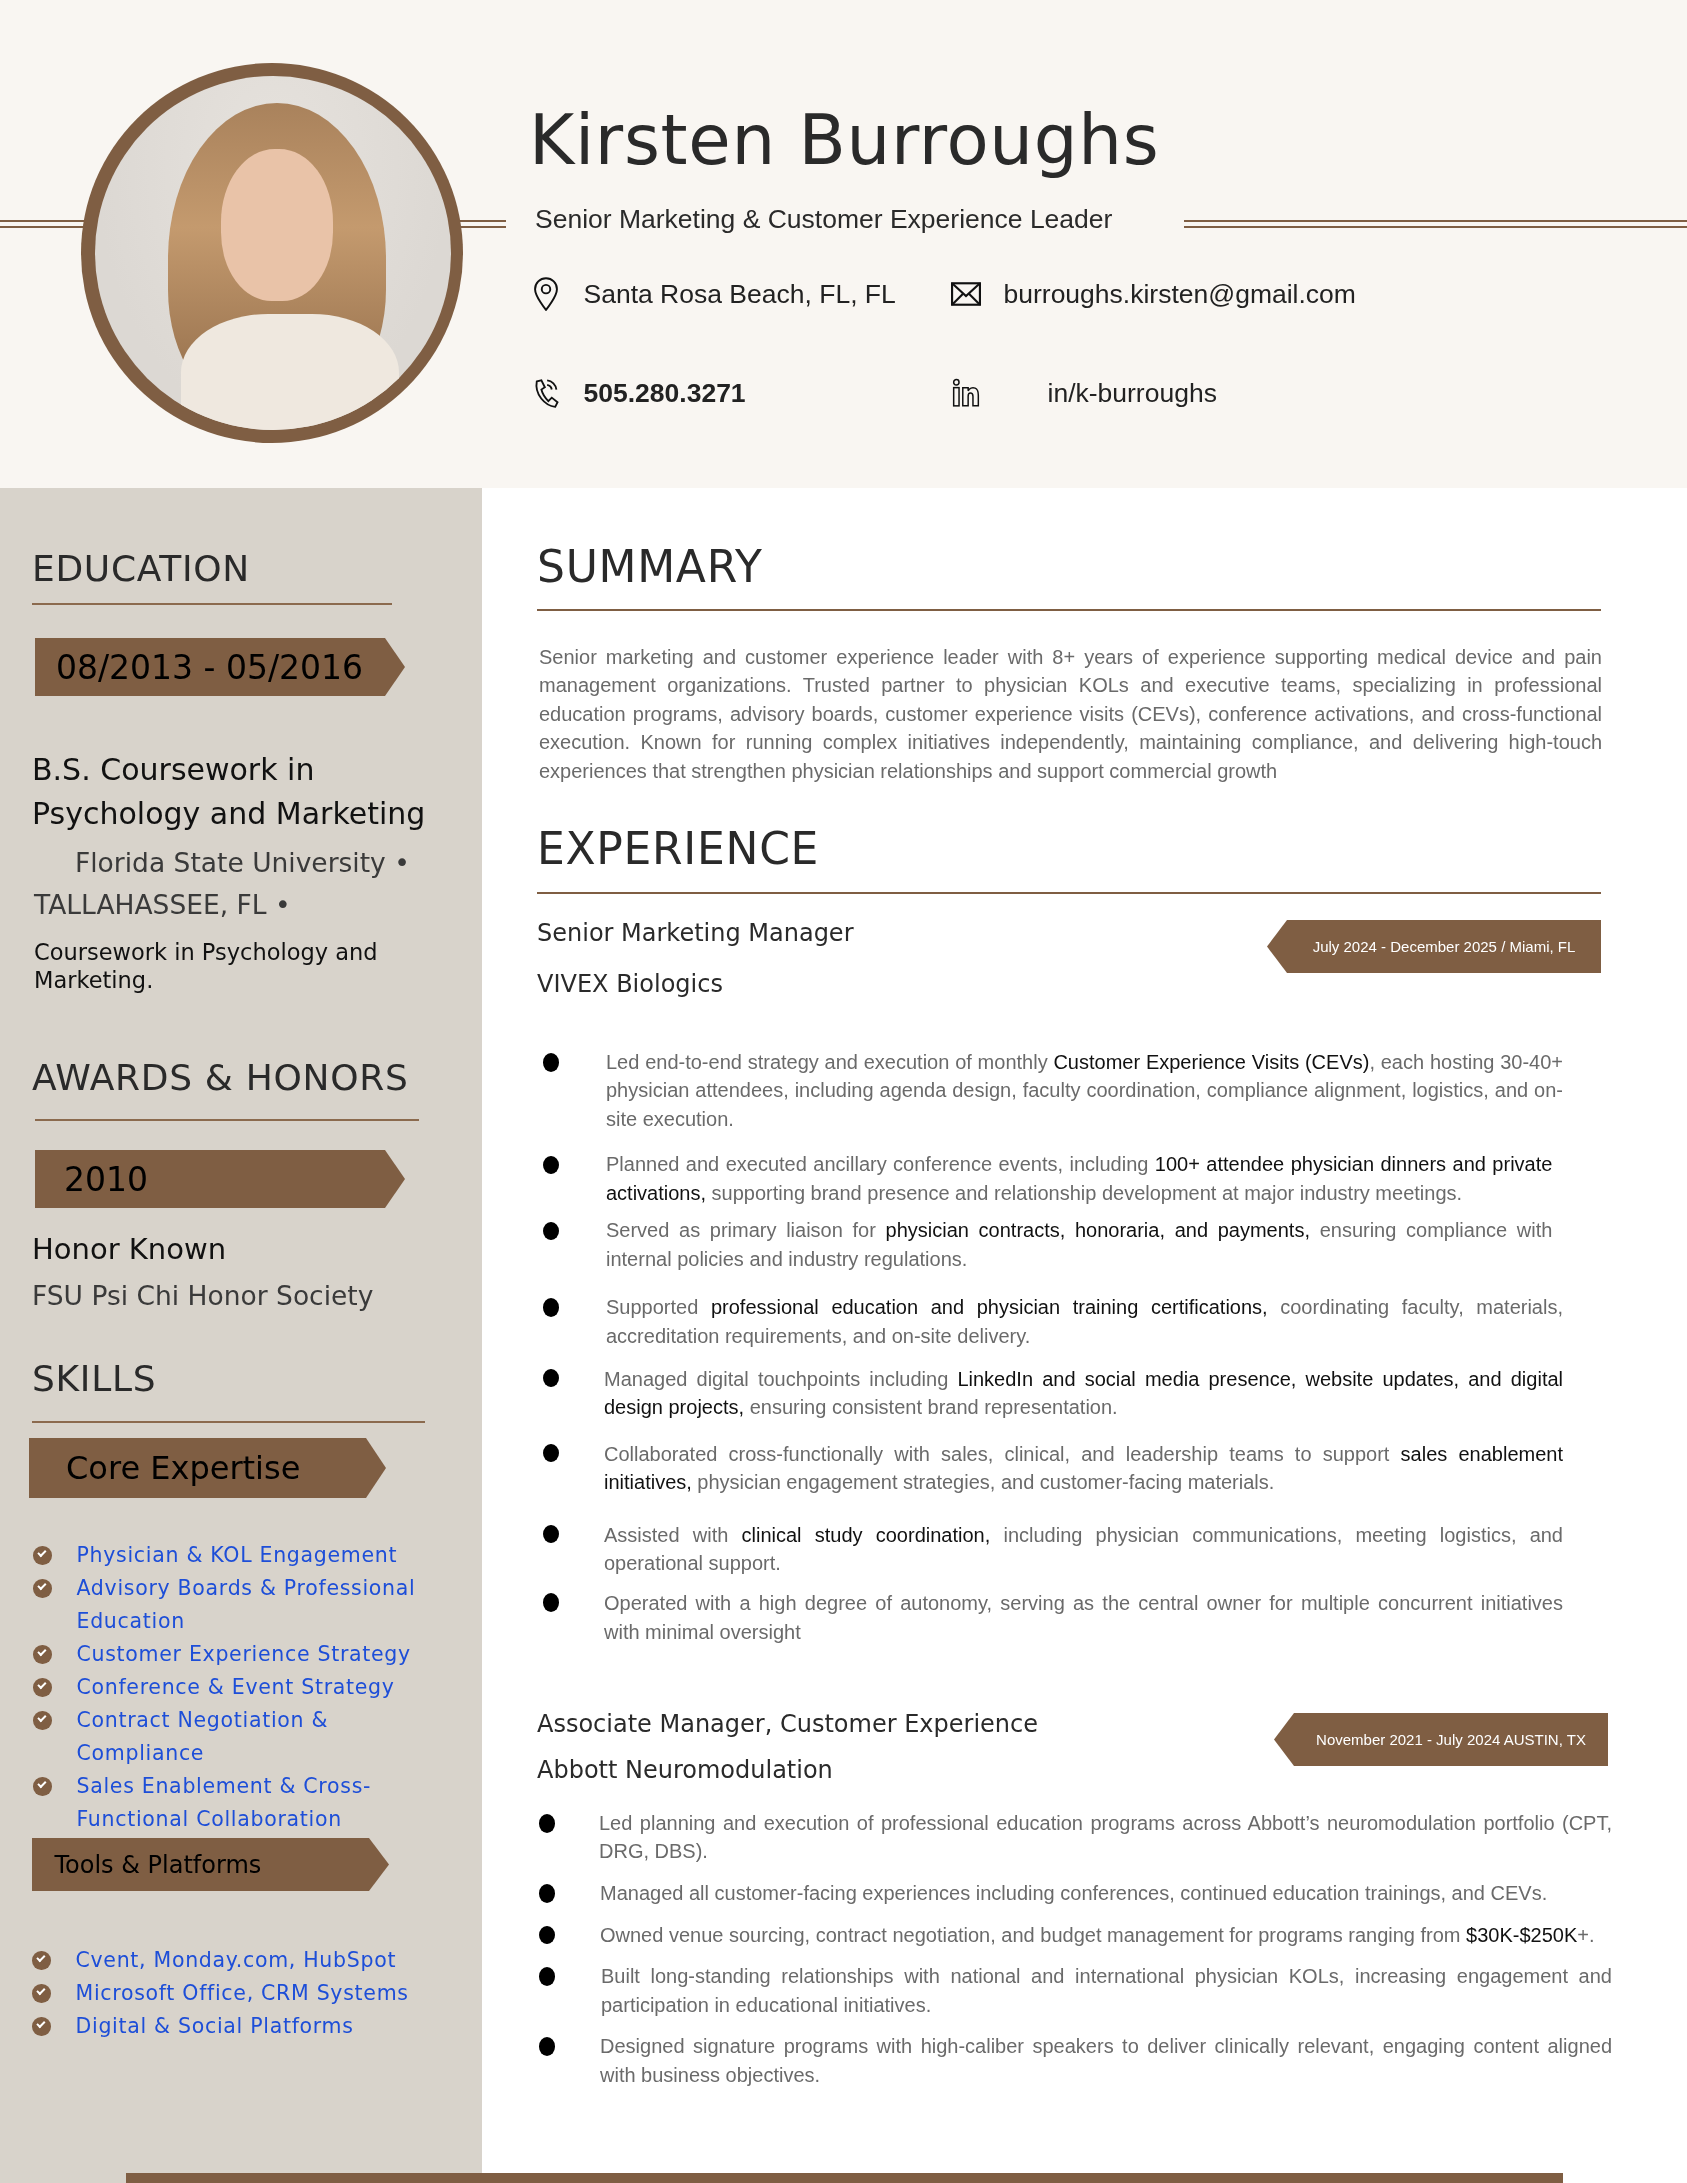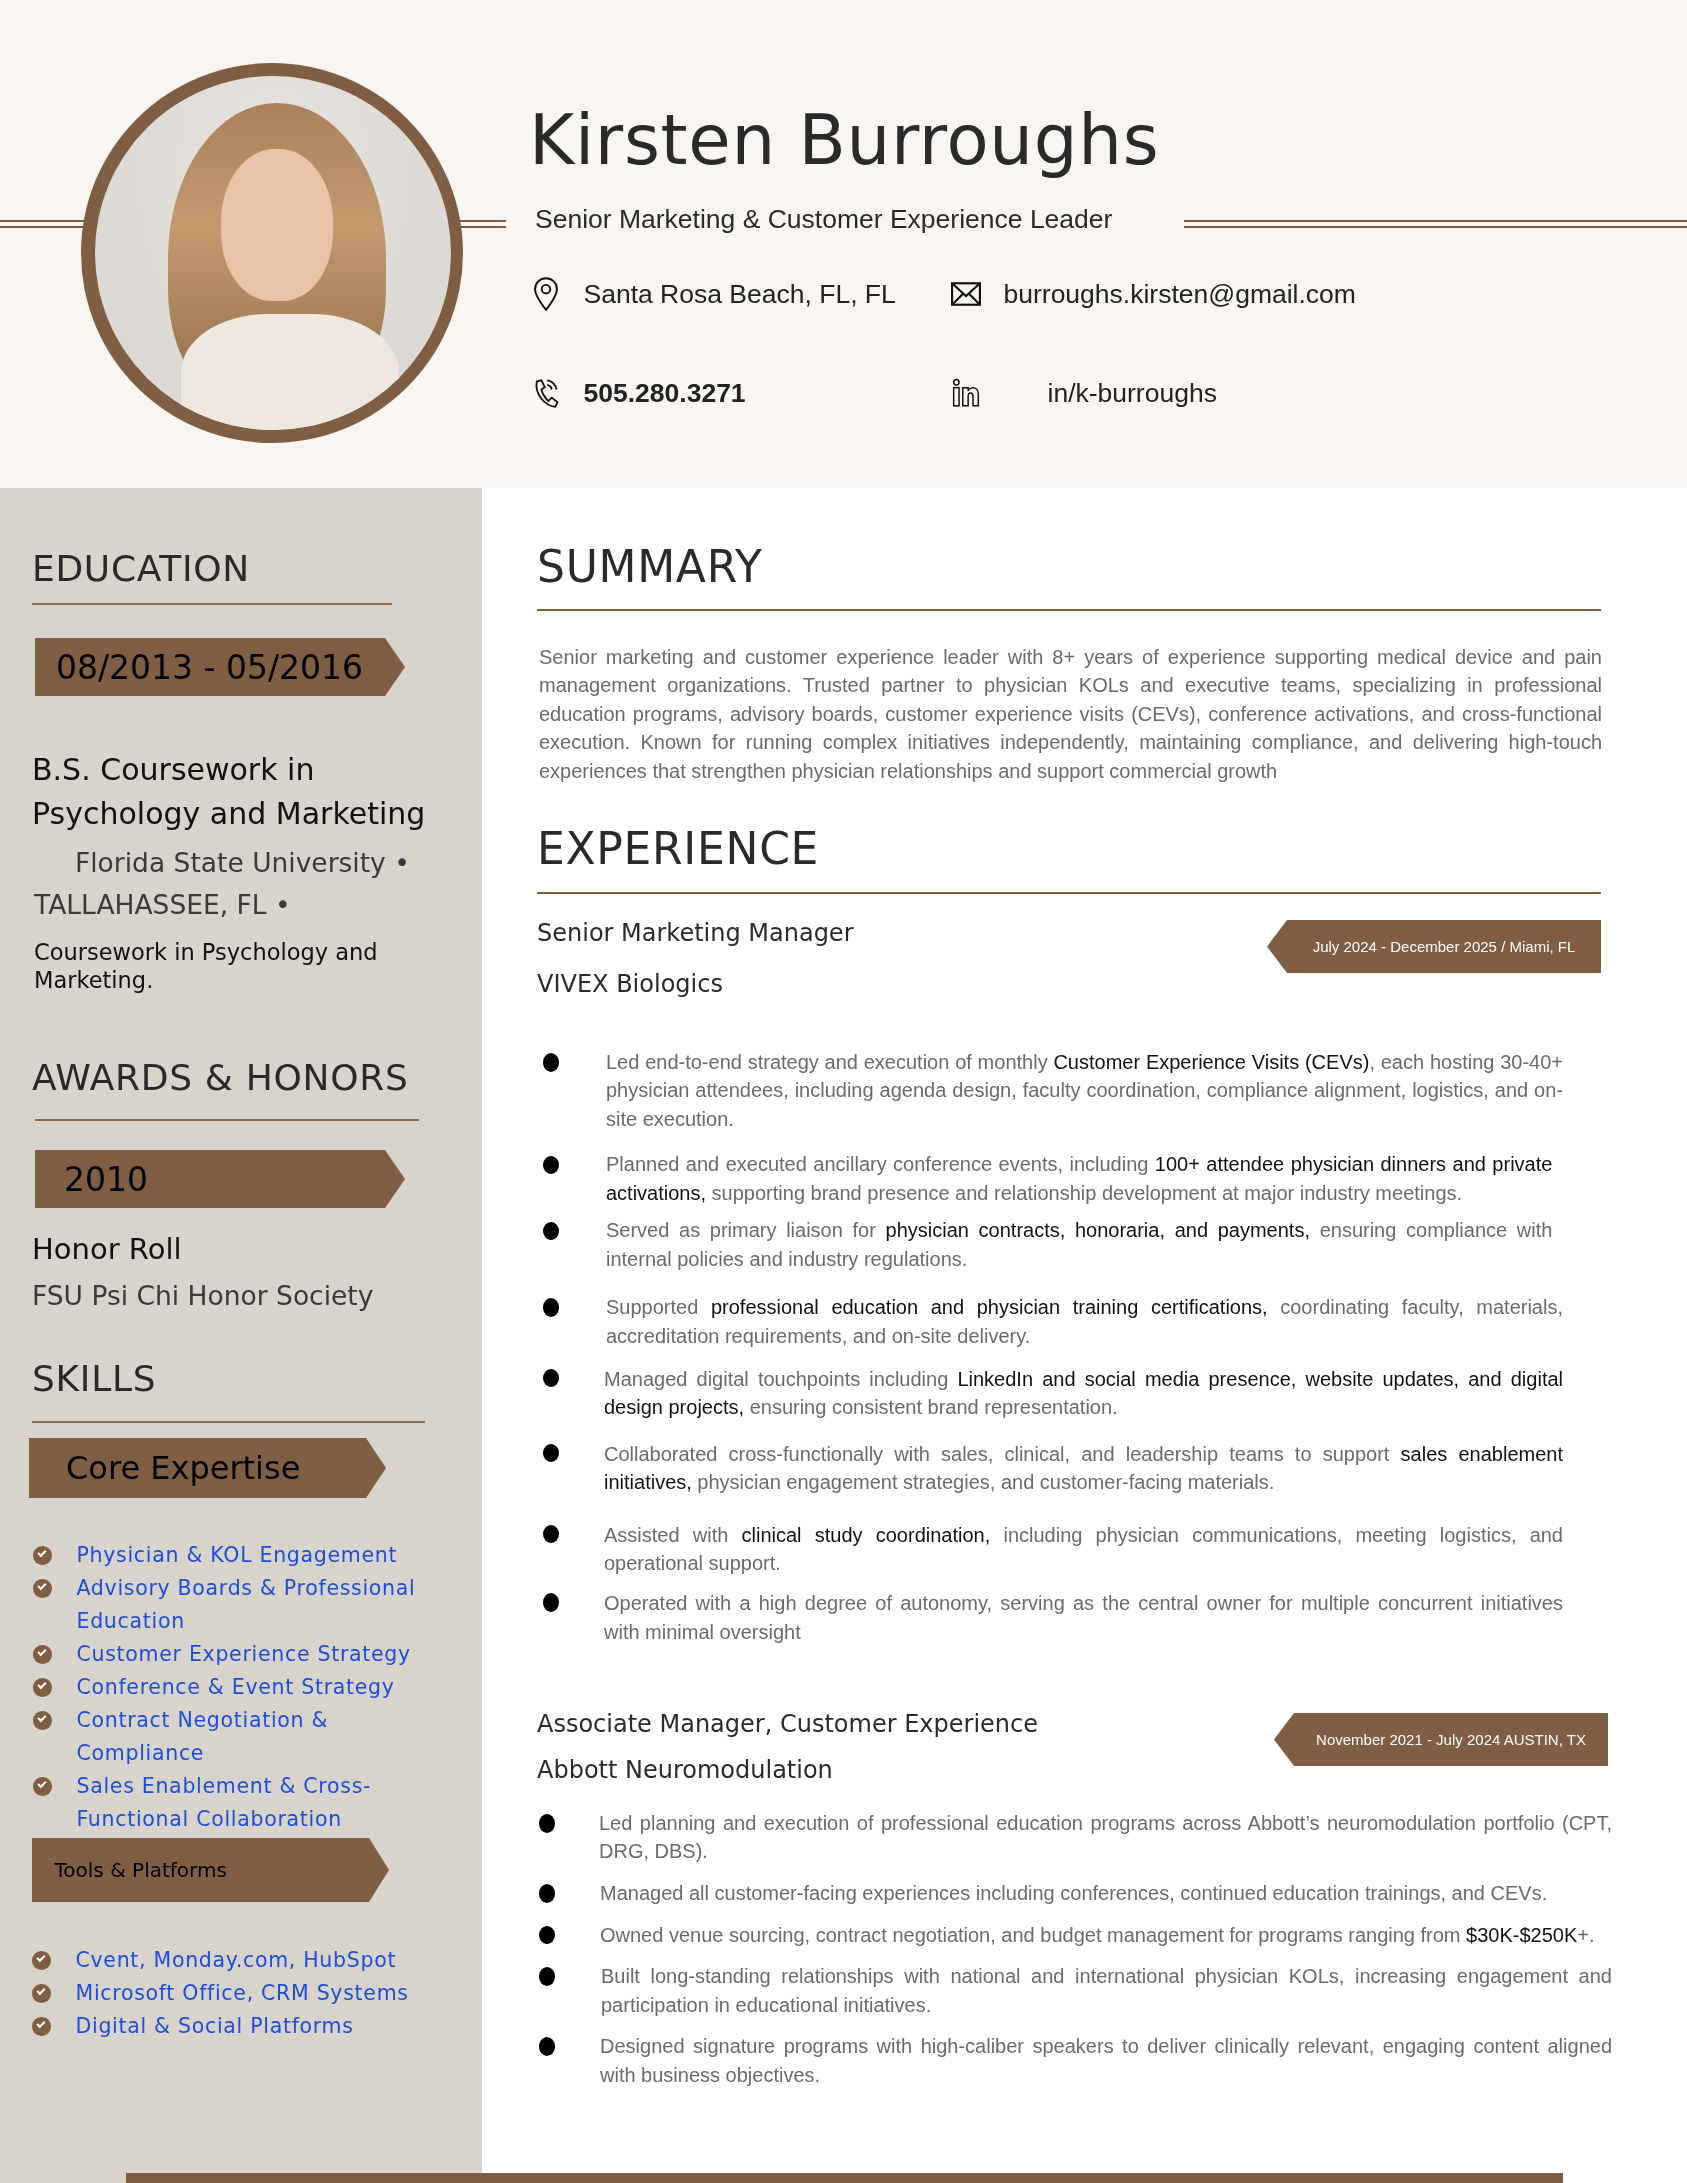--- a/index.html
+++ b/index.html
@@ -119,21 +119,21 @@
 <div class="edu-degree">B.S. Coursework in Psychology and Marketing</div>
 <div class="edu-line" style="top:847px;margin-left:41px;">Florida State University •</div>
 <div class="edu-line" style="top:889px;">TALLAHASSEE, FL •</div>
 <div class="edu-note">Coursework in Psychology and Marketing.</div>
 
 <div class="side-h" style="top:1057px;">AWARDS &amp; HONORS</div>
 <div class="side-rule" style="left:35px; top:1119px; width:384px;"></div>
 <div class="ribbon" style="left:35px; top:1150px; width:370px; height:58px; padding-left:29px; font-size:33px;">
   <span style="font-family:'DejaVu Sans',sans-serif;">2010</span>
 </div>
-<div class="award-title">Honor Roll</div>
+<div class="award-title">Honor Known</div>
 <div class="award-org">FSU Psi Chi Honor Society</div>
 
 <div class="side-h" style="top:1358px;">SKILLS</div>
 <div class="side-rule" style="left:32px; top:1421px; width:393px;"></div>
 <div class="ribbon" style="left:29px; top:1438px; width:357px; height:60px; padding-left:37px; font-size:32px;">
   <span style="font-family:'DejaVu Sans',sans-serif;">Core Expertise</span>
 </div>
 <ul class="checklist" style="left:33px; top:1539px; width:430px;">
   <li>
       <span class="chk"></span>
@@ -153,21 +153,21 @@
     </li>
   <li>
       <span class="chk"></span>
       <span>Contract Negotiation &amp; Compliance</span>
     </li>
   <li>
       <span class="chk"></span>
       <span>Sales Enablement &amp; Cross-Functional Collaboration</span>
     </li>
 </ul>
-<div class="ribbon" style="left:32px; top:1838px; width:357px; height:64px; padding-left:22.5px; font-size:20px;align-items:center;">
+<div class="ribbon" style="left:32px; top:1838px; width:357px; height:53px; padding-left:22.5px; font-size:24px;align-items:center;">
   <span style="font-family:'DejaVu Sans',sans-serif;">Tools &amp; Platforms</span>
 </div>
 <ul class="checklist" style="left:32px; top:1944px; width:430px;">
   <li>
       <span class="chk"></span>
       <span>Cvent, Monday.com, HubSpot</span>
     </li>
   <li>
       <span class="chk"></span>
       <span>Microsoft Office, CRM Systems</span>

